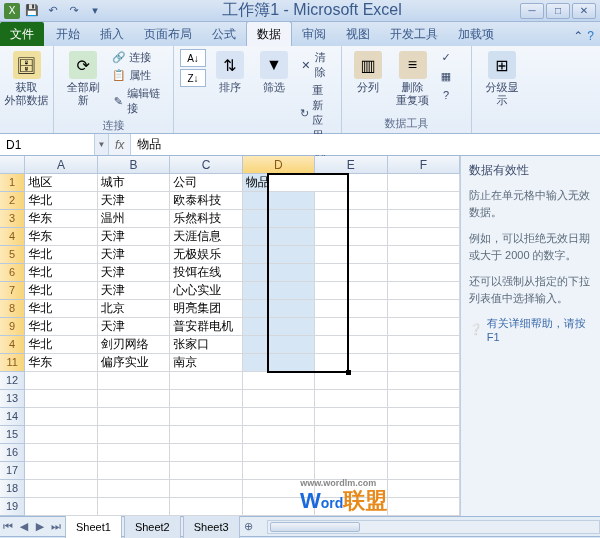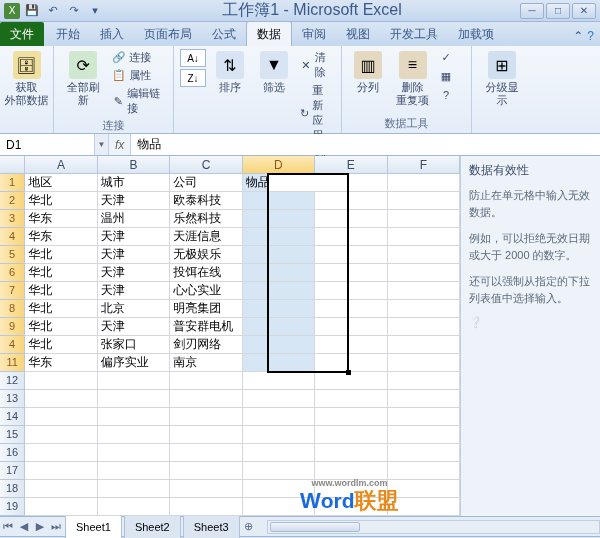--- a/index.html
+++ b/index.html
@@ -309,22 +309,22 @@
           <div class="cell">华北</div>
           <div class="cell">天津</div>
           <div class="cell">普安群电机</div>
           <div class="cell selcol"></div>
           <div class="cell"></div>
           <div class="cell"></div>
         </div>
         <div class="row">
           <div class="rowhead sel">4</div>
           <div class="cell">华北</div>
+          <div class="cell">剑刃网络</div>
           <div class="cell">张家口</div>
-          <div class="cell">剑刃网络</div>
           <div class="cell selcol"></div>
           <div class="cell"></div>
           <div class="cell"></div>
         </div>
         <div class="row">
           <div class="rowhead sel">11</div>
           <div class="cell">华东</div>
           <div class="cell">偏序实业</div>
           <div class="cell">南京</div>
           <div class="cell selcol"></div>
@@ -401,31 +401,32 @@
           <div class="cell"></div>
           <div class="cell"></div>
           <div class="cell"></div>
           <div class="cell"></div>
         </div>
       </div>
     <div class="active-cell-inner" style="left:269px; top:19px; width:78px; height:16px;"></div>
     <div class="sel-outline" style="left:267px; top:17px; width:82px; height:200px;"></div>
     <div class="fill-handle" style="left:346px; top:214px;"></div>
     <div class="watermark">
-      <span class="wm1">W</span><span class="wm1" style="font-size:21px">ord</span><span class="wm2">联盟</span>
+      <span class="wm1">W</span><span class="wm1" style="font-size:14px">ord</span><span class="wm2">联盟</span>
       <span class="wm-small">www.wordlm.com</span>
     </div>
   </div>
   <div class="side-pane">
     <div class="side-title">数据有效性</div>
     <div class="side-p">防止在单元格中输入无效数据。</div>
     <div class="side-p">例如，可以拒绝无效日期或大于 2000 的数字。</div>
     <div class="side-p">还可以强制从指定的下拉列表值中选择输入。</div>
     <div class="side-help">
         <span>❔</span>
+        <span>有关详细帮助，请按 F1</span>
       </div>
   </div>
 </div>
 
 <div class="sheettabs">
   <div class="navbtn">⏮</div>
   <div class="navbtn">◀</div>
   <div class="navbtn">▶</div>
   <div class="navbtn">⏭</div>
   <div class="sheettab">Sheet1</div>

